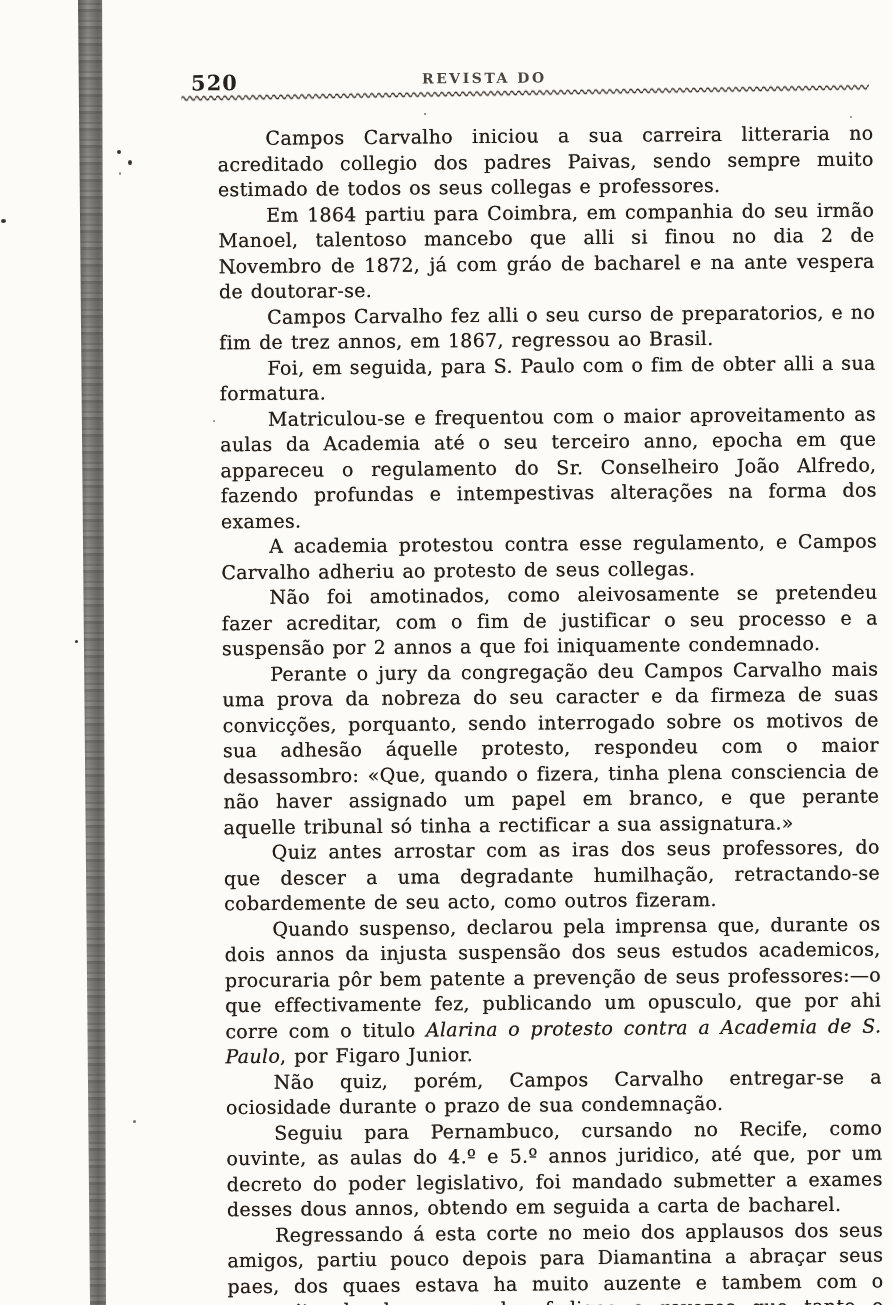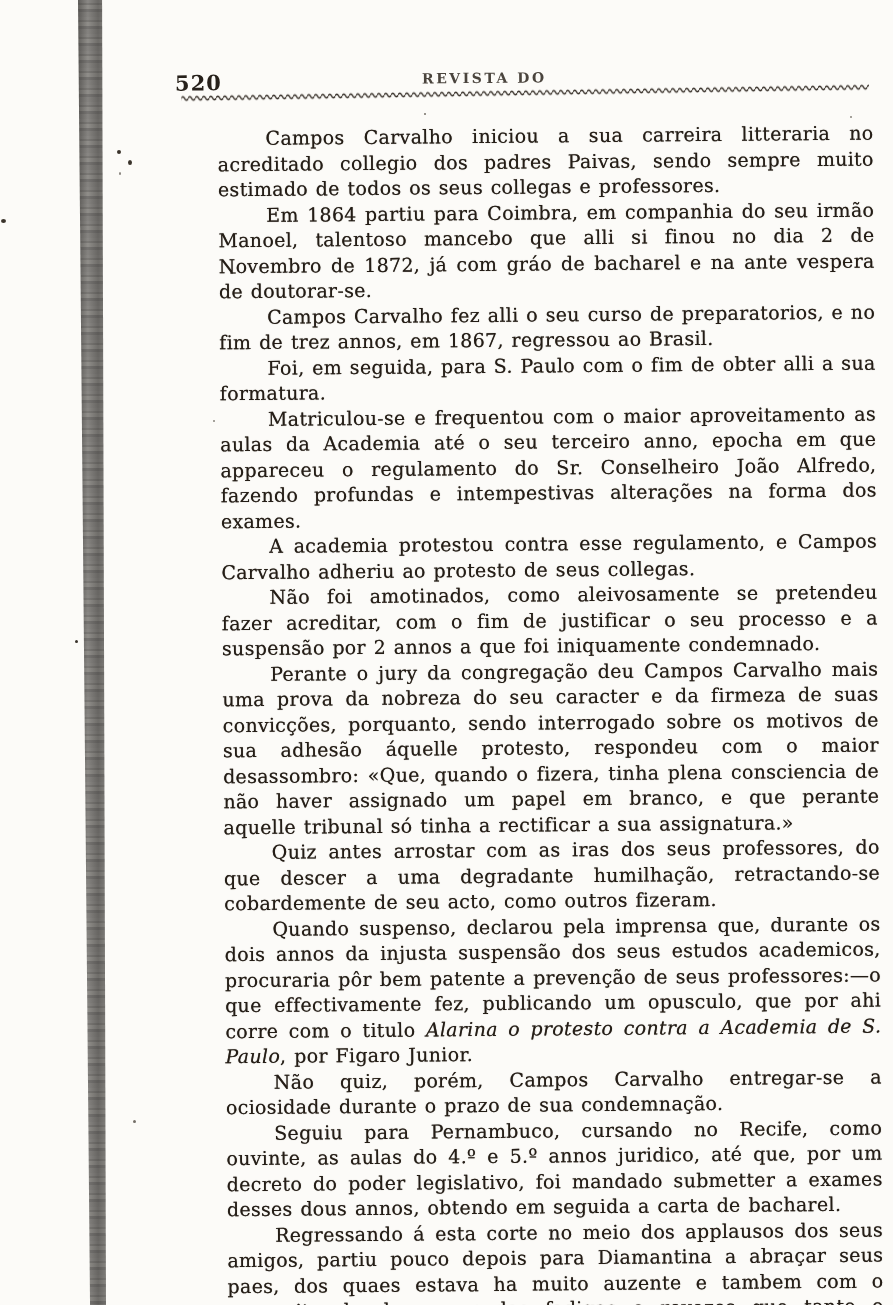--- a/index.html
+++ b/index.html
@@ -15,21 +15,21 @@
       linear-gradient(90deg, rgba(58,56,53,.55), rgba(128,126,122,.18) 35%, rgba(66,64,61,.45) 72%, rgba(112,110,106,.4)),
       repeating-linear-gradient(180deg,#8b8986 0 3px,#7a7875 3px 5px,#93918d 5px 9px,#747270 9px 12px,#868481 12px 17px);
     clip-path:polygon(0 0, 86% 0, 100% 100%, 43% 100%);
     filter:blur(.4px);
   }
   .content{
     position:absolute;left:0;top:0;width:893px;height:1305px;
     transform:rotate(-0.5deg);transform-origin:250px 650px;
   }
   .pagenum{
-    position:absolute;left:180px;top:70px;
+    position:absolute;left:196px;top:70px;
     font-size:21px;font-weight:bold;color:#26201a;letter-spacing:1px;
   }
   .runtitle{
     position:absolute;left:427px;top:72px;
     font-size:14px;font-weight:bold;color:#4a443d;letter-spacing:2.5px;
   }
   .rule{
     position:absolute;left:186px;top:92px;
     transform:rotate(-0.45deg);transform-origin:0 50%;
   }

